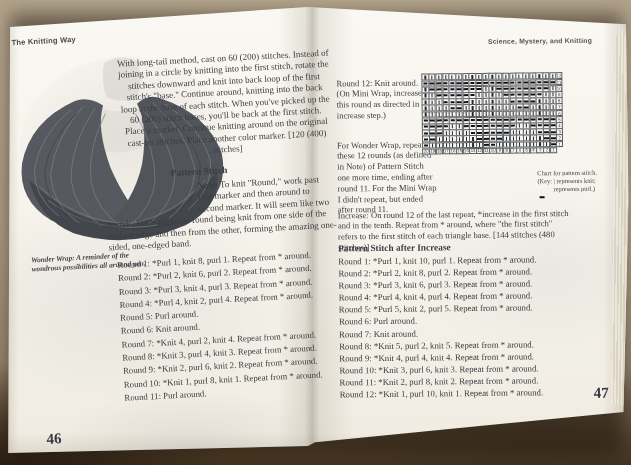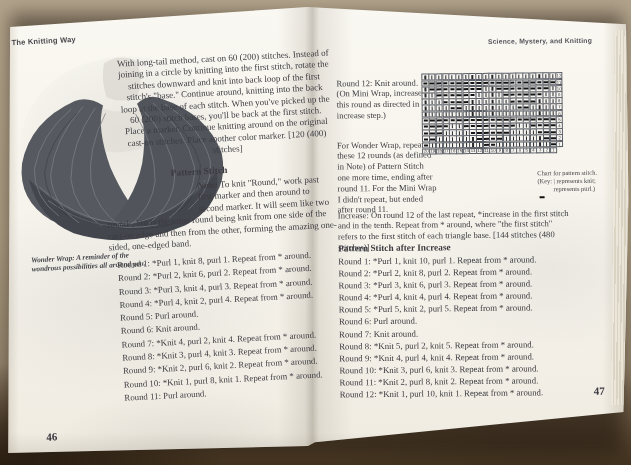--- a/index.html
+++ b/index.html
@@ -43,21 +43,21 @@
     font-style:italic; font-weight:bold; font-size:7.3px; line-height:9px; color:#46454b; }
 
   .col { position:absolute; left:100px; top:30px; width:230px; font-size:9px; line-height:11.4px; }
   .intro { margin:0 0 0 18px; width:212px; text-align:center; }
   .heading-l { margin:9px 0 3px 66px; font-size:9.5px; font-weight:bold; }
   .note { margin:0; }
   .note-spacer { float:left; width:92px; height:24px; }
   .note-label { font-weight:bold; font-style:italic; }
   .rounds-l { position:absolute; left:108px; top:230px; width:228px; }
   .rounds-l .round-line { font-size:8.8px; line-height:13.3px; white-space:nowrap; }
-  .page-num { position:absolute; font-weight:bold; font-size:11px; color:#3a393f; }
+  .page-num { position:absolute; font-weight:bold; font-size:15px; color:#3a393f; }
   .pn-left { left:28px; top:398px; }
   .pn-right { left:262px; top:356px; }
 
   .rp-par1 { position:absolute; left:8px; top:38px; width:97px; font-size:8.6px; line-height:10.8px; }
   .rp-par2 { position:absolute; left:8px; top:100px; width:99px; font-size:8.6px; line-height:10.8px; }
   .rp-increase { position:absolute; left:8px; top:170px; width:232px; font-size:8.6px; line-height:10.8px; }
   .heading-r { position:absolute; left:8px; top:212px; font-size:9.3px; font-weight:bold; }
   .rounds-r { position:absolute; left:8px; top:224px; width:240px; }
   .rounds-r .round-line { font-size:8.8px; line-height:12.1px; white-space:nowrap; }
 

